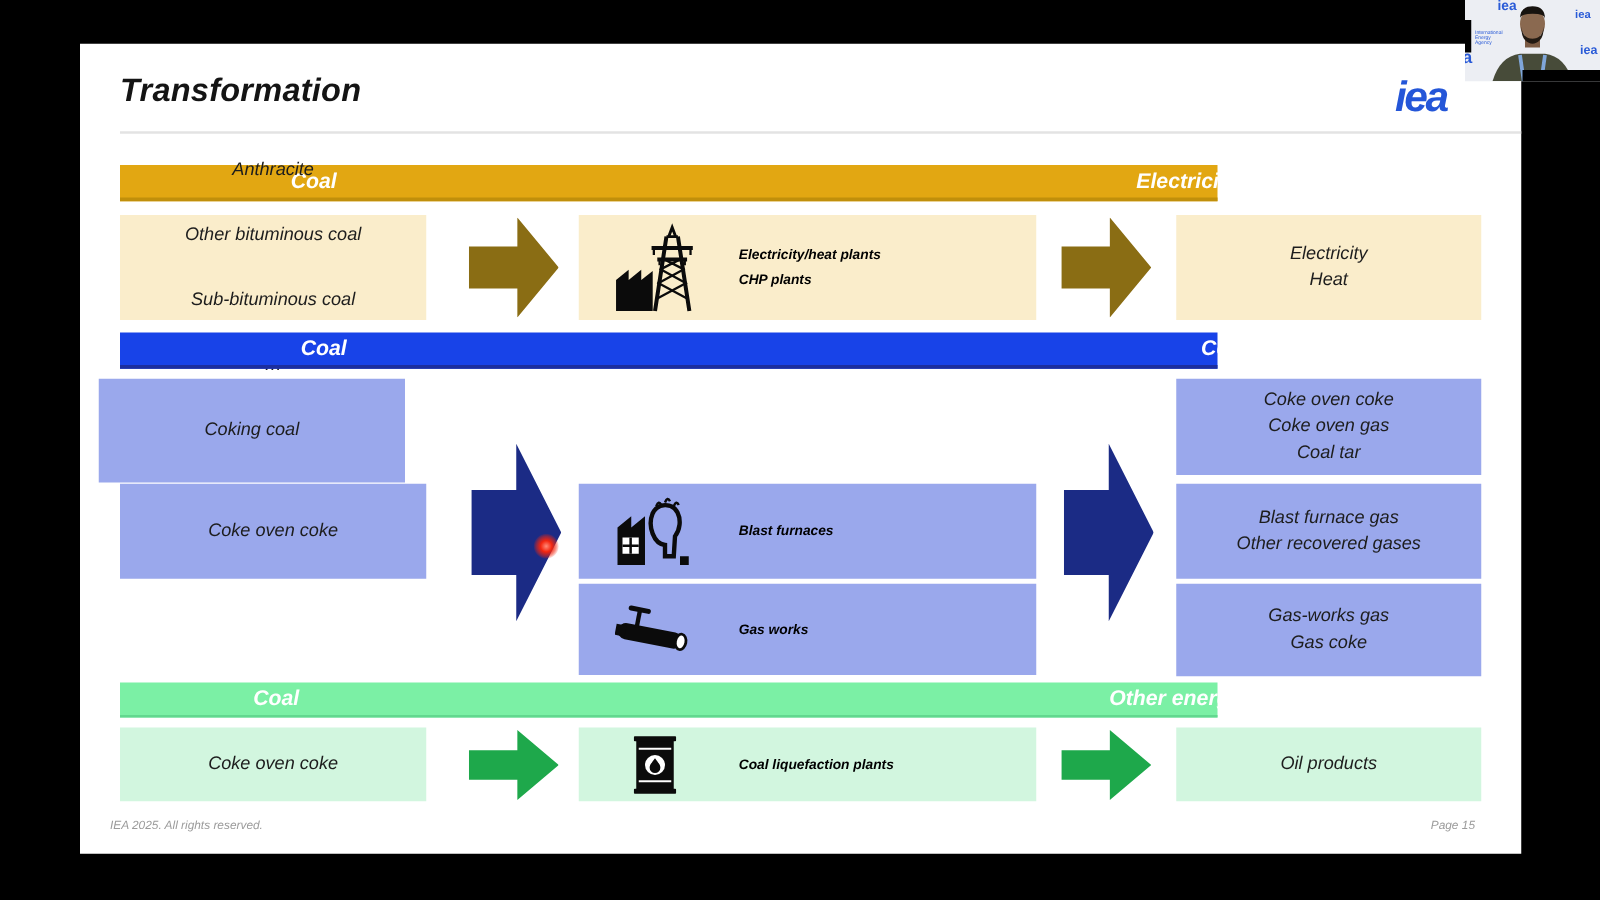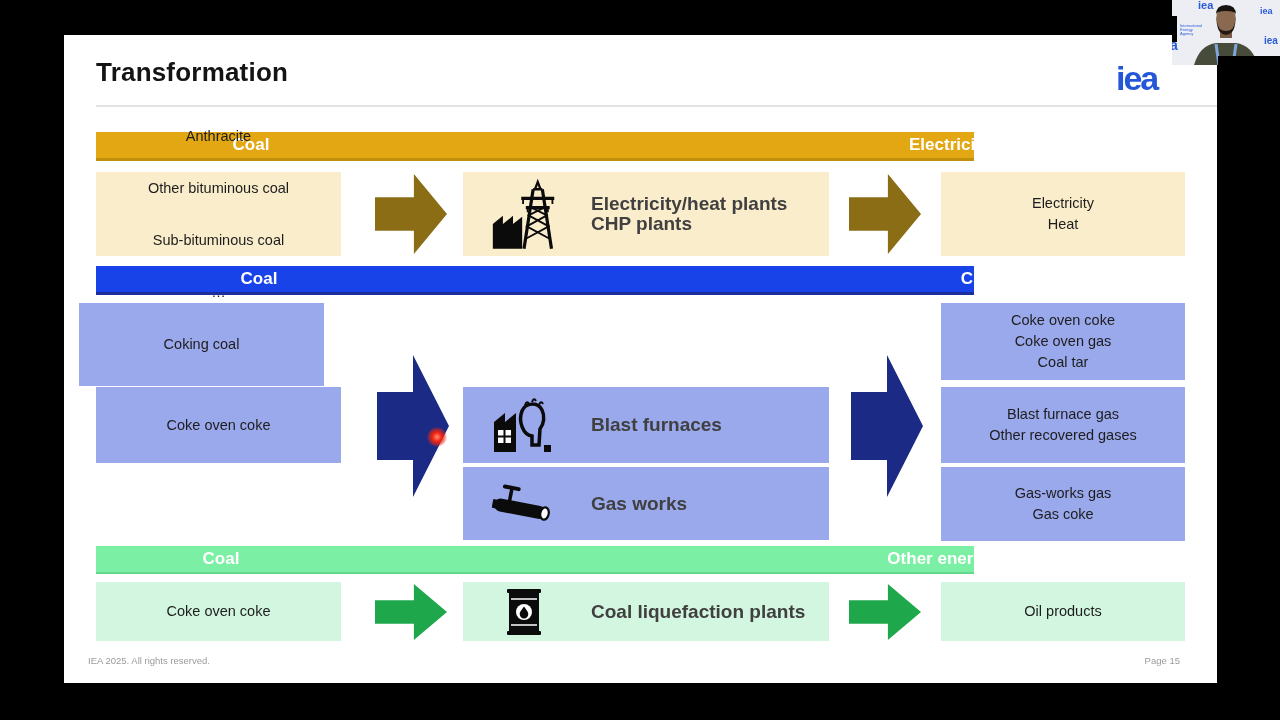--- a/index.html
+++ b/index.html
@@ -1,39 +1,39 @@
 <!DOCTYPE html>
 <html><head>
 <meta charset="utf-8">
 <style>
   html,body{margin:0;padding:0;background:#000;}
   .canvas{position:relative;width:1280px;height:720px;background:#000;overflow:hidden;
           font-family:"Liberation Sans",sans-serif;}
-  .slide{position:absolute;left:64px;top:35px;width:1153px;height:648px;background:#fff;}
+  .slide{position:absolute;left:64px;top:35px;width:1153px;height:648px;background:#fff;font-style:italic;}
   .slide-title{position:absolute;left:32px;top:22px;margin:0;font-size:26px;font-weight:bold;
                color:#141414;letter-spacing:.2px;}
   .title-rule{position:absolute;left:32px;top:70px;width:1121px;height:2px;background:#e3e3e3;}
   .iea-logo{position:absolute;left:1052px;top:24px;font-size:34px;font-weight:bold;
             color:#2456D8;letter-spacing:-2px;}
   
   .band{position:absolute;left:32px;width:878px;height:29px;box-sizing:border-box;}
   .band-gold{background:#E2A712;border-bottom:3px solid #C08F0B;}
   .band-blue{background:#1843E8;border-bottom:3px solid #1C2E9E;}
   .band-green{background:#7BF0A5;border-bottom:2px solid #62D88F;height:28px;}
   .band-label{position:absolute;top:0;height:100%;display:flex;align-items:center;
               transform:translateX(-50%);color:#fff;font-weight:bold;font-size:17px;white-space:nowrap;}
   
   .box{position:absolute;display:flex;flex-direction:column;align-items:center;justify-content:center;
        font-size:14.5px;color:#1d1d1d;line-height:21px;text-align:center;box-sizing:border-box;}
   .cream{background:#FAEDCB;}
   .peri{background:#9AA8EC;}
   .lgreen{background:#D2F6DF;}
   .plant{flex-direction:row;justify-content:flex-start;padding-left:28px;text-align:left;}
   .icon-wrap{width:66px;display:flex;justify-content:center;align-items:center;flex:none;}
-  .plant-label{margin-left:34px;font-weight:bold;font-size:19px;line-height:20px;color:#404040;}
+  .plant-label{margin-left:34px;font-weight:bold;font-size:11px;line-height:20px;color:#000000;}
   .src-lines{line-height:20px;gap:32px;}
   
   .block-arrow{position:absolute;}
   .arrow-gold{background:#8A6D14;clip-path:polygon(0 29%,54% 29%,54% 0,100% 50%,54% 100%,54% 71%,0 71%);}
   .arrow-navy{background:#1B2B85;clip-path:polygon(0 26%,50% 26%,50% 0,100% 50%,50% 100%,50% 74%,0 74%);}
   .arrow-green{background:#1EA84B;clip-path:polygon(0 29%,54% 29%,54% 0,100% 50%,54% 100%,54% 71%,0 71%);}
   
   .footer-text{position:absolute;top:620px;font-size:9.5px;color:#9b9b9b;}
   
   .laser{position:absolute;left:427px;top:427px;width:20px;height:20px;border-radius:50%;

